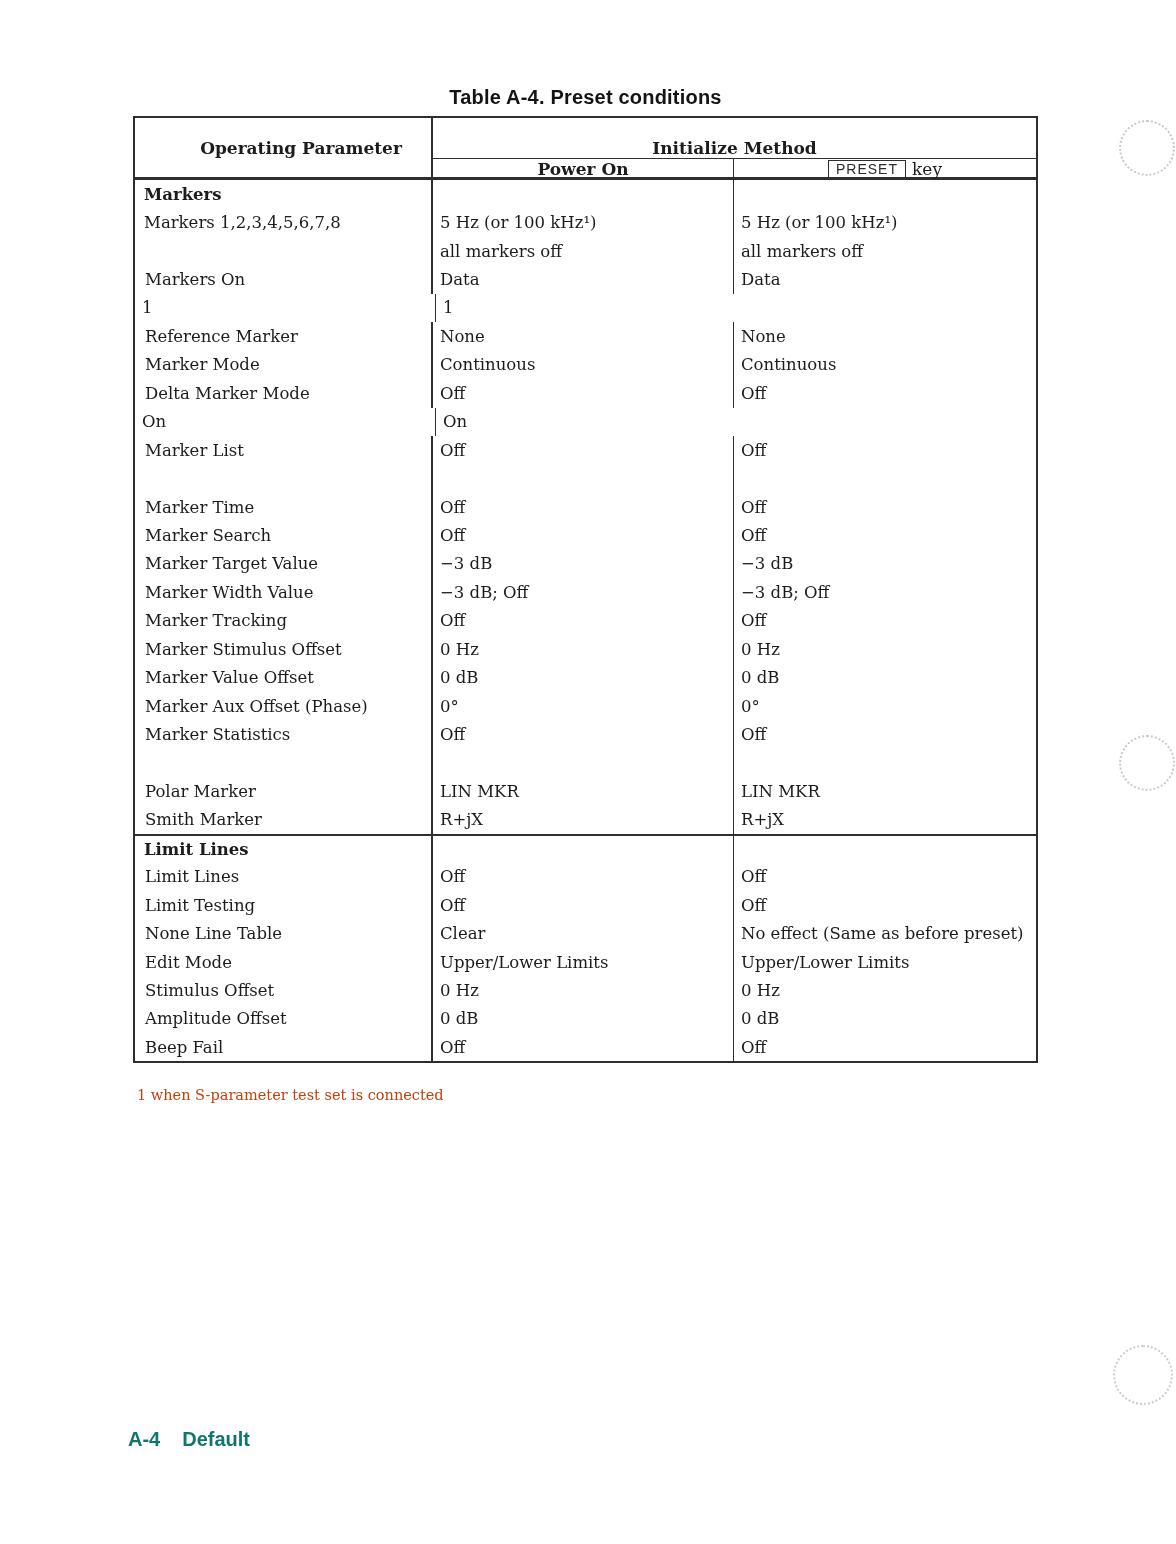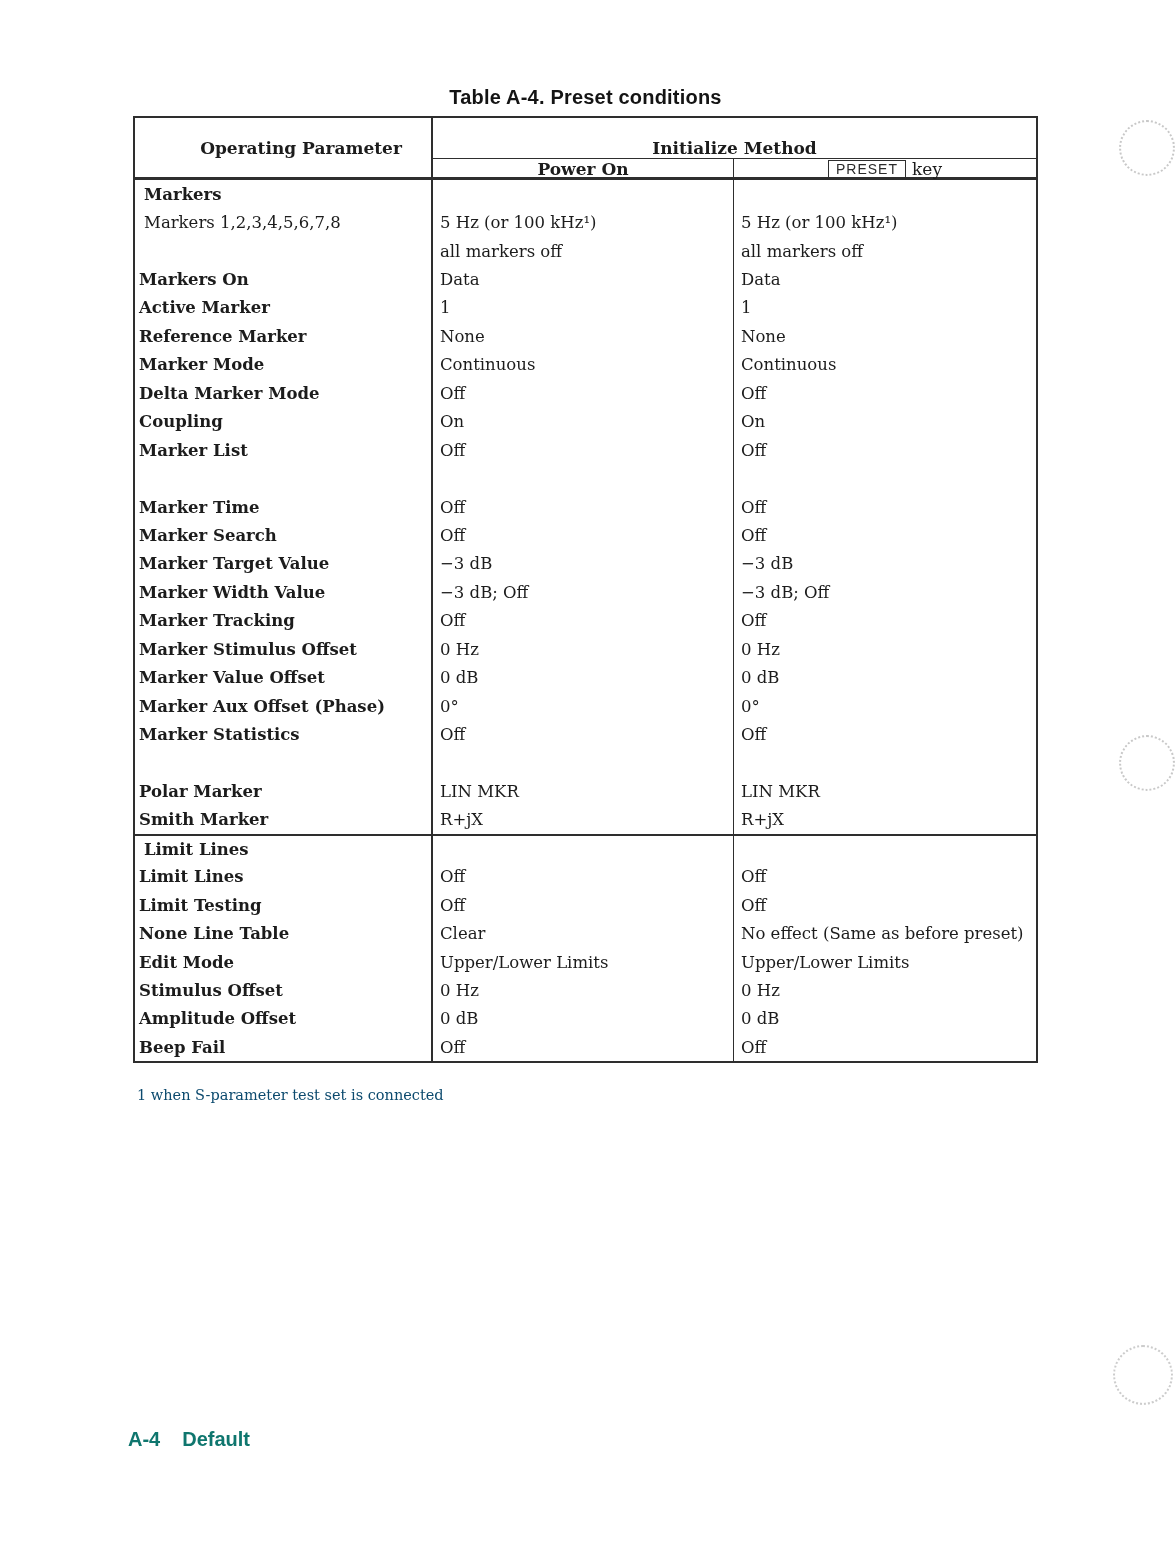--- a/index.html
+++ b/index.html
@@ -82,35 +82,35 @@
   .row.section-start { border-top: 2px solid #2e2e2e; }
   .cell {
     display: flex; align-items: center;
     white-space: nowrap; overflow: hidden;
   }
   .cell.param {
     width: 298px;
     border-right: 2px solid #2e2e2e;
     padding-left: 9px;
   }
-  .cell.param.indent { padding-left: 4px; font-weight: bold; }
+  .cell.param.indent { padding-left: 10px; }
   .cell.param.bold { font-weight: 700; }
   .cell.val-power {
     width: 301px;
     border-right: 1.5px solid #2e2e2e;
     padding-left: 7px;
   }
   .cell.val-preset { flex: 1; padding-left: 7px; }
 
   
   .footnote {
     position: absolute;
     left: 137px; top: 1087px;
     font-size: 14.5px;
-    color: #0c4a6e;
+    color: #c2410c;
   }
   .page-footer {
     position: absolute;
     left: 128px; top: 1428px;
     font-family: "Liberation Sans", sans-serif;
     font-weight: 700;
     font-size: 20px;
     color: #0f766e;
   }
   .page-footer .sep { display: inline-block; width: 22px; }
@@ -164,21 +164,20 @@
     <div class="cell val-preset">all markers off</div>
   </div>
 
   <div class="row">
     <div class="cell param indent">Markers On</div>
     <div class="cell val-power">Data</div>
     <div class="cell val-preset">Data</div>
   </div>
 
   <div class="row">
-    <div class="cell param indent">Active Marker</div>
     <div class="cell val-power">1</div>
     <div class="cell val-preset">1</div>
   </div>
 
   <div class="row">
     <div class="cell param indent">Reference Marker</div>
     <div class="cell val-power">None</div>
     <div class="cell val-preset">None</div>
   </div>
 
@@ -188,21 +187,20 @@
     <div class="cell val-preset">Continuous</div>
   </div>
 
   <div class="row">
     <div class="cell param indent">Delta Marker Mode</div>
     <div class="cell val-power">Off</div>
     <div class="cell val-preset">Off</div>
   </div>
 
   <div class="row">
-    <div class="cell param indent">Coupling</div>
     <div class="cell val-power">On</div>
     <div class="cell val-preset">On</div>
   </div>
 
   <div class="row">
     <div class="cell param indent">Marker List</div>
     <div class="cell val-power">Off</div>
     <div class="cell val-preset">Off</div>
   </div>
 

